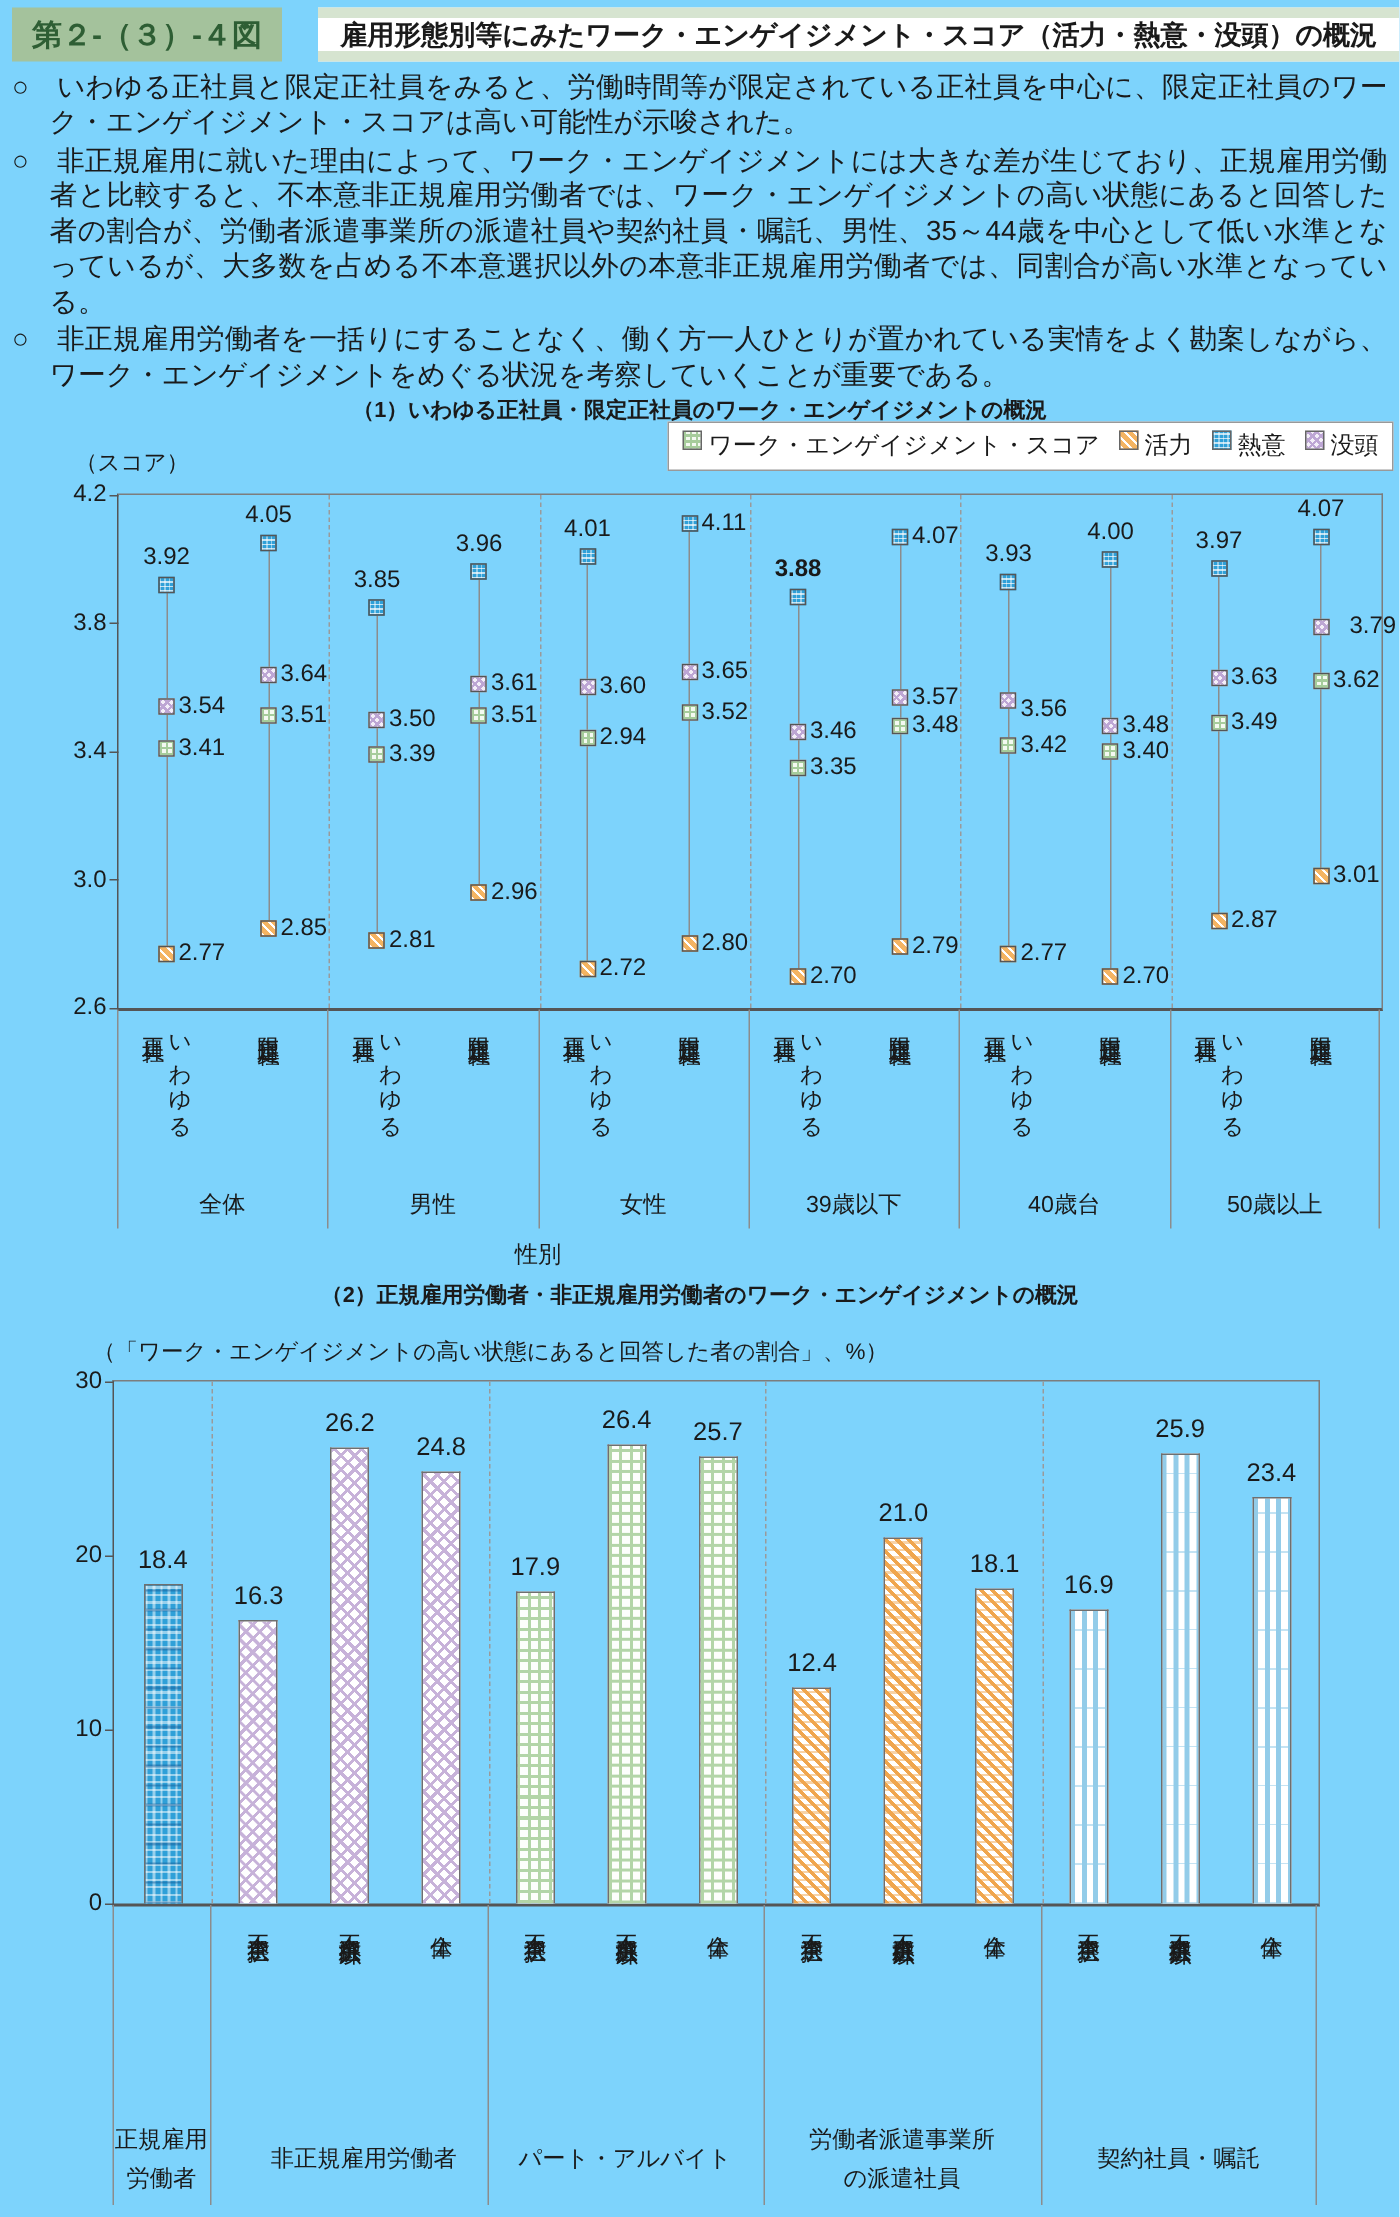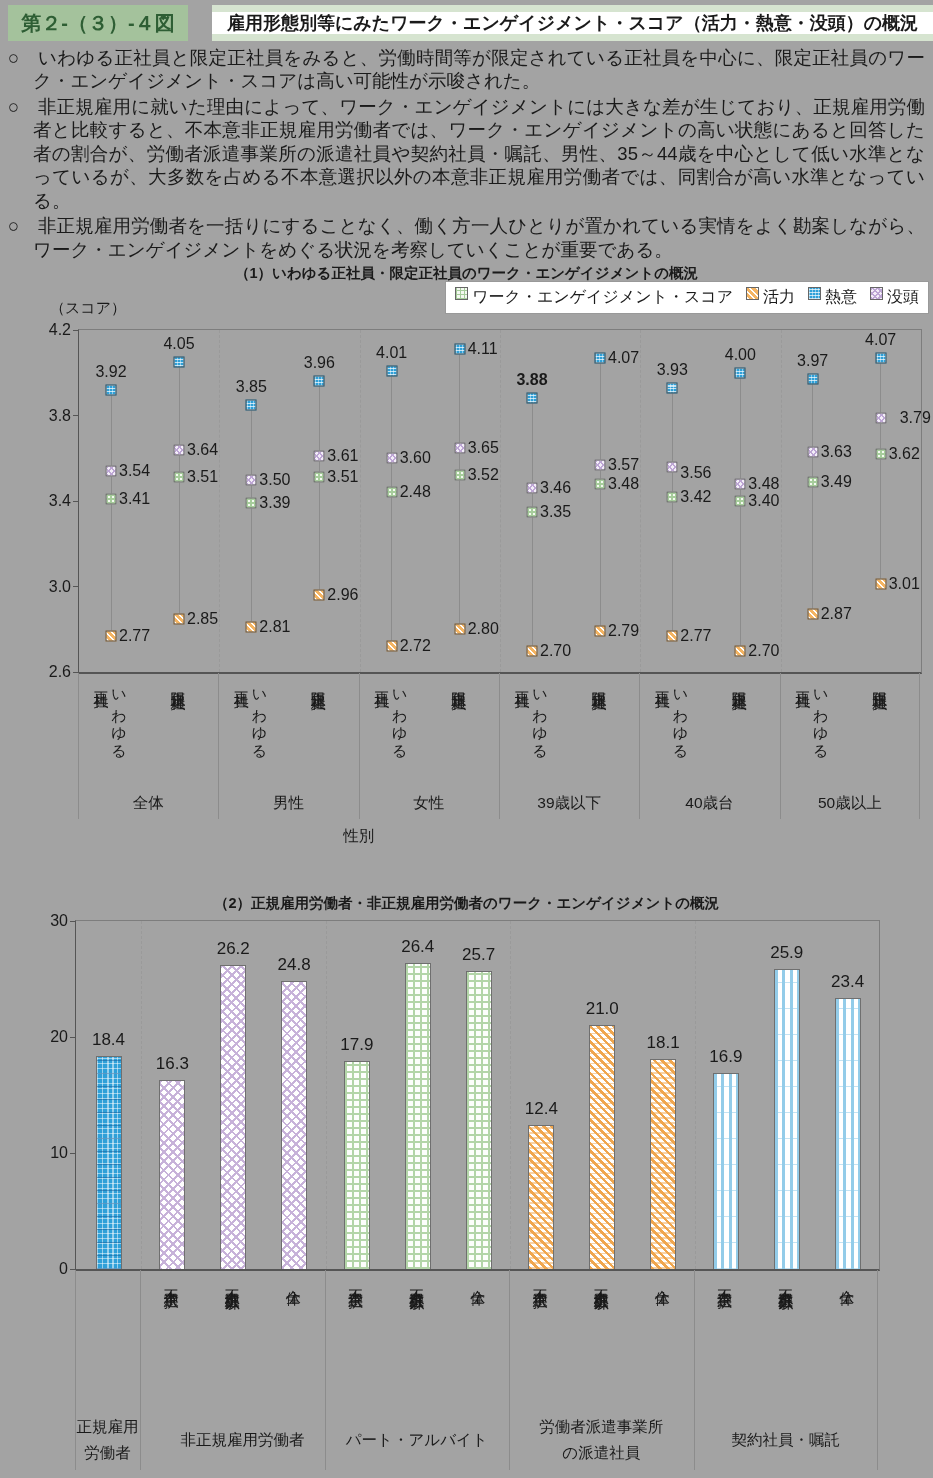--- a/index.html
+++ b/index.html
@@ -1,33 +1,33 @@
 <!DOCTYPE html>
 <html><head>
 <meta charset="utf-8">
 <style>
   html,body{margin:0;padding:0;background:#fff;}
-  .page{position:relative;width:933px;height:1478px;background:#a3a3a3;overflow:hidden;
+  .page{position:relative;width:933px;height:1478px;background:#7dd3fc;overflow:hidden;
         font-family:"Liberation Sans","DejaVu Sans",sans-serif;color:#1a1a1a;}
 
   
   .badge{position:absolute;left:8px;top:5px;width:180px;height:36px;background:#a4c29c;color:#2e5e34;
          font-weight:bold;font-size:20px;display:flex;align-items:center;justify-content:center;}
   .titlebar{position:absolute;left:212px;top:5px;right:0;height:36px;background:#fff;box-sizing:border-box;
             border-top:7px solid #d6e4d0;border-bottom:7px solid #d6e4d0;
             display:flex;align-items:center;justify-content:center;font-weight:bold;font-size:18px;white-space:nowrap;}
 
   
   .bullets{position:absolute;top:46px;left:8px;width:917px;font-size:18.5px;line-height:1.27;
            text-align:justify;word-break:break-all;}
   .bullet{margin:0 0 2px 0;padding-left:25px;text-indent:-25px;}
 
   
   .c-title{position:absolute;left:0;width:100%;text-align:center;font-size:14.5px;font-weight:bold;}
-  #c1-title{top:264px;} #c2-title{top:894px;}
+  #c1-title{top:264px;} #c2-title{top:854px;}
   .legend{position:absolute;top:281px;right:4px;display:flex;align-items:center;gap:13px;border:1px solid #999;
           background:#fff;padding:5px 9px;font-size:16px;}
   .legend .item{display:flex;align-items:flex-start;gap:4px;}
   .mkl{width:13px;height:13px;border:1px solid #666;box-sizing:border-box;display:inline-block;}
   .unit{position:absolute;font-size:15px;white-space:nowrap;}
   #unit1{top:299px;left:50px;} #unit2{top:892px;left:62px;}
 
   
   .plot{position:absolute;box-sizing:content-box;border:1px solid #7d7d7d;border-left:1px solid #555;border-bottom:2px solid #555;}
   #plot1{left:78px;top:329px;width:842px;height:342px;}
@@ -150,21 +150,21 @@
       <div class="mk mk-score" style="left: 240.333px; top: 147.488px;"></div>
       <div class="val" style="left: 248.333px; top: 138.488px;">3.51</div>
       <div class="mk mk-vitality" style="left: 240.333px; top: 265.05px;"></div>
       <div class="val" style="left: 248.333px; top: 256.05px;">2.96</div>
       <div class="mk mk-enthusiasm" style="left: 240.333px; top: 51.3px;"></div>
       <div class="val above" style="left: 210.333px; top: 24.3px;">3.96</div>
       <div class="mk mk-absorption" style="left: 240.333px; top: 126.112px;"></div>
       <div class="val" style="left: 248.333px; top: 117.112px;">3.61</div>
       <div class="vline" style="left: 312.167px; top: 40.6125px; height: 275.737px;"></div>
       <div class="mk mk-score" style="left: 312.667px; top: 162.45px;"></div>
-      <div class="val" style="left: 320.667px; top: 153.45px;">2.48</div>
+      <div class="val" style="left: 320.667px; top: 153.45px;">2.94</div>
       <div class="mk mk-vitality" style="left: 312.667px; top: 316.35px;"></div>
       <div class="val" style="left: 320.667px; top: 307.35px;">2.72</div>
       <div class="mk mk-enthusiasm" style="left: 312.667px; top: 40.6125px;"></div>
       <div class="val above" style="left: 282.667px; top: 13.6125px;">4.01</div>
       <div class="mk mk-absorption" style="left: 312.667px; top: 128.25px;"></div>
       <div class="val" style="left: 320.667px; top: 119.25px;">3.60</div>
       <div class="vline" style="left: 380.167px; top: 19.2375px; height: 280.012px;"></div>
       <div class="mk mk-score" style="left: 380.667px; top: 145.35px;"></div>
       <div class="val" style="left: 388.667px; top: 136.35px;">3.52</div>
       <div class="mk mk-vitality" style="left: 380.667px; top: 299.25px;"></div>
@@ -257,20 +257,21 @@
       <div class="vtext" style="left: 661.333px; top: 7px;">限定正社員</div>
       <div class="glabel" style="left: 561.333px; width: 140.333px; top: 120px;">40歳台</div>
       <div class="vtext" style="left: 733.667px; top: 7px;">いわゆる
 正社員</div>
       <div class="vtext" style="left: 801.667px; top: 7px;">限定正社員</div>
       <div class="glabel" style="left: 701.667px; width: 140.333px; top: 120px;">50歳以上</div>
       <div class="axgroup" style="left: 140.333px; width: 280.667px; top: 153px;">性別</div>
     </div>
 
   <div class="c-title" id="c2-title">（2）正規雇用労働者・非正規雇用労働者のワーク・エンゲイジメントの概況</div>
+  <div class="unit" id="unit2">（「ワーク・エンゲイジメントの高い状態にあると回答した者の割合」、%）</div>
   <div class="plot" id="plot2">
       <div class="ytick" style="top: 348px;">0</div>
       <div class="tickmark" style="top: 347.5px;"></div>
       <div class="ytick" style="top: 232px;">10</div>
       <div class="tickmark" style="top: 231.5px;"></div>
       <div class="ytick" style="top: 116px;">20</div>
       <div class="tickmark" style="top: 115.5px;"></div>
       <div class="ytick" style="top: 0px;">30</div>
       <div class="tickmark" style="top: -0.5px;"></div>
       <div class="sep" style="left: 65px;"></div>

